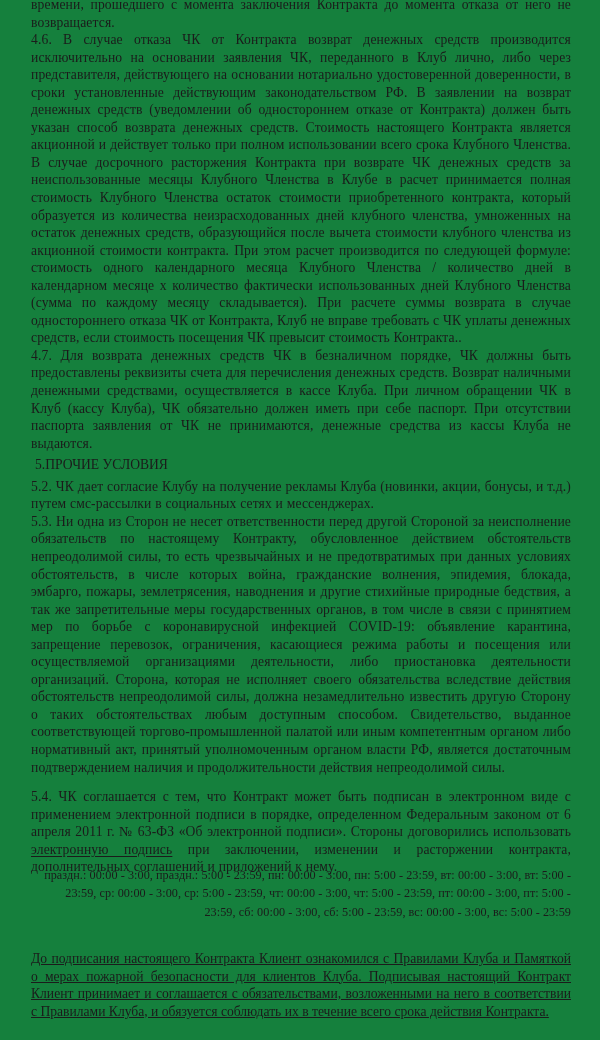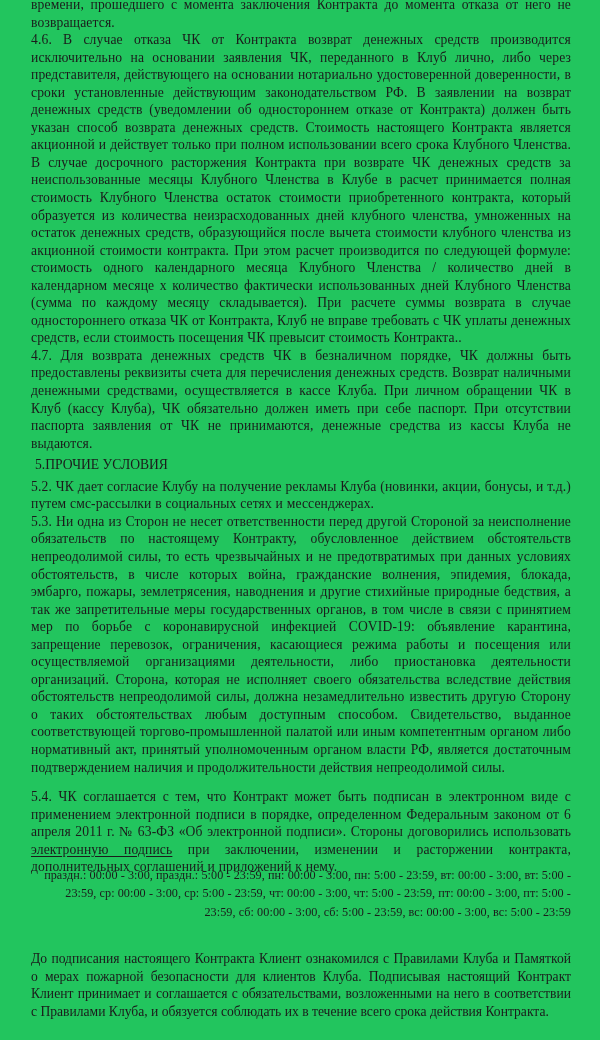--- a/index.html
+++ b/index.html
@@ -14,21 +14,21 @@
     overflow: hidden;
     font-family: "Liberation Serif", "DejaVu Serif", serif;
     color: #1b1b1b;
     -webkit-font-smoothing: antialiased;
   }
 
   .page {
     position: relative;
     width: 600px;
     height: 1040px;
-    background: #22c55e;
+    background: #15803d;
     box-sizing: border-box;
   }
 
   
   .col {
     position: absolute;
     left: 31px;
     width: 540px;
   }
 
@@ -92,20 +92,21 @@
   
   .closing-block {
     top: 950px;
   }
   .closing-block p {
     margin: 0;
     font-size: 13.6px;
     line-height: 17.55px;
     text-align: justify;
     text-align-last: left;
+    text-decoration: underline;
   }
 </style>
 </head>
 <body>
 
 <div class="page">
 
   <div class="col body-flow">
 
     <p class="para">времени, прошедшего с момента заключения Контракта до момента отказа от него не возвращается.</p>

